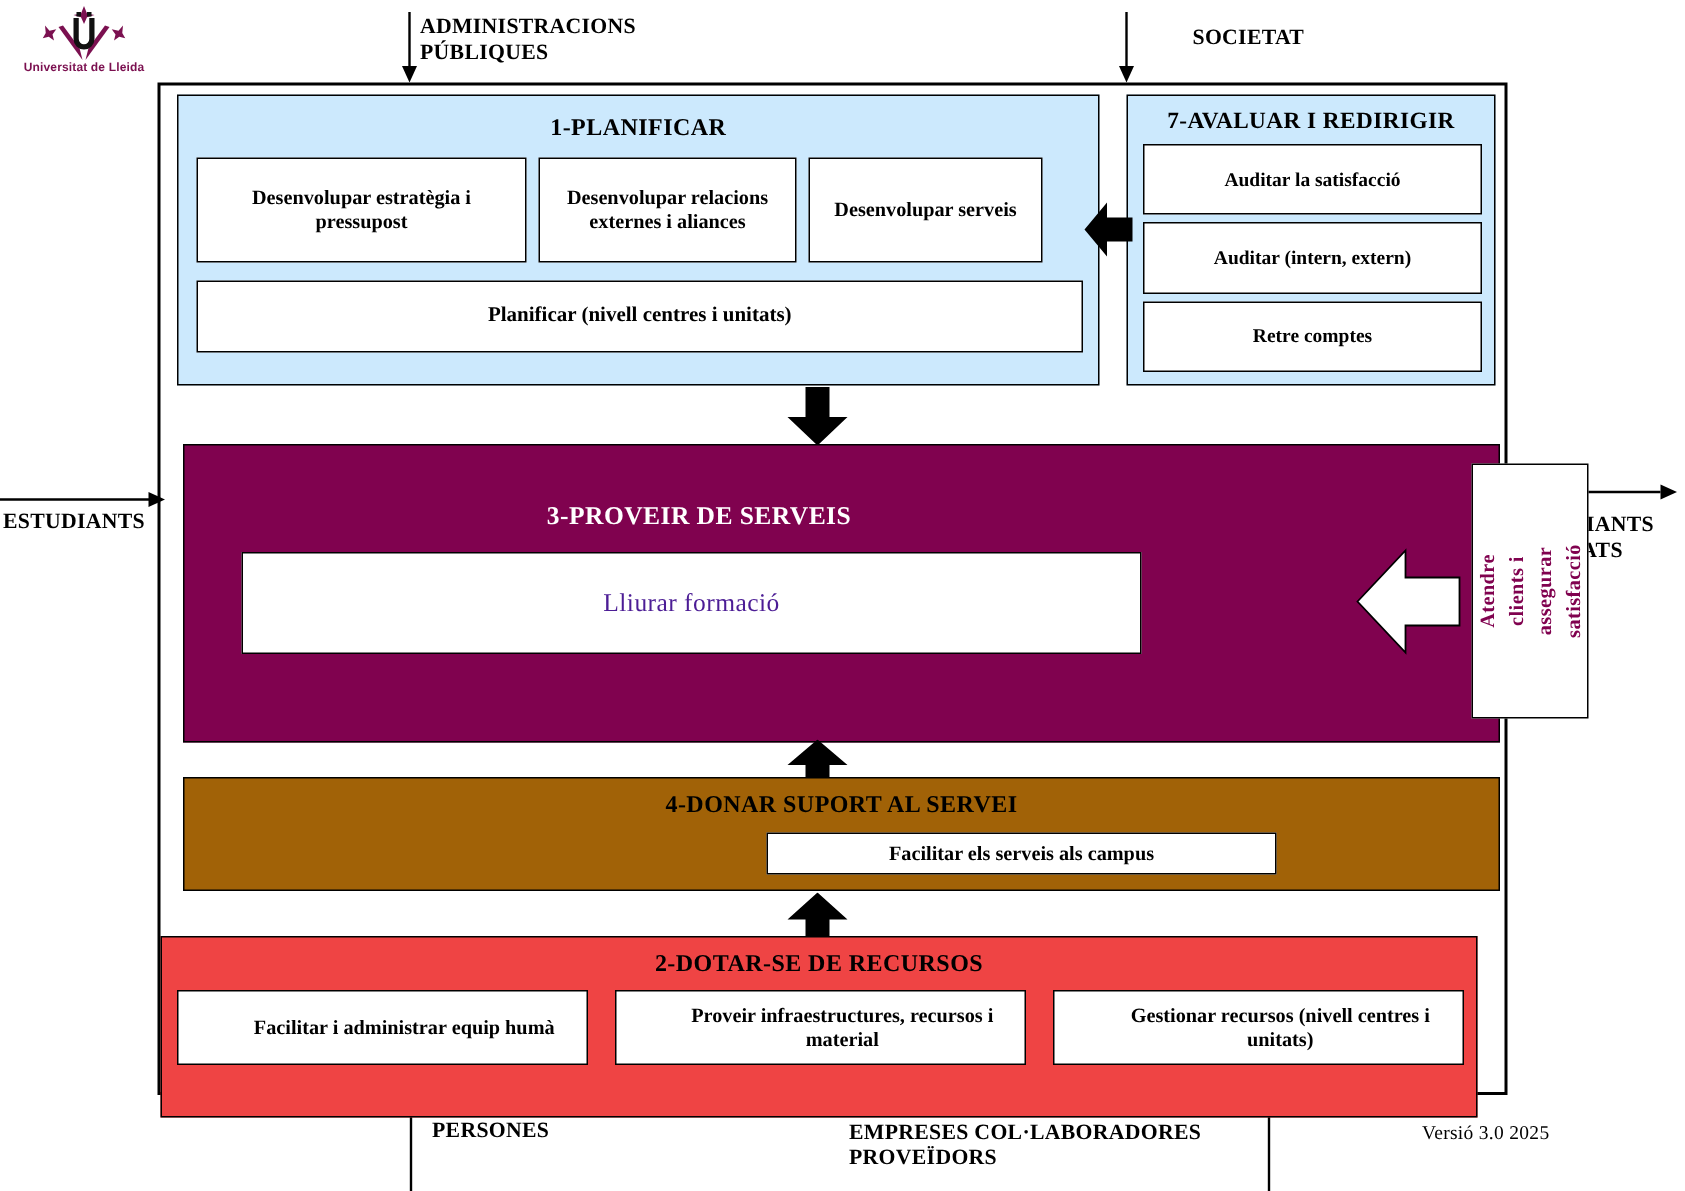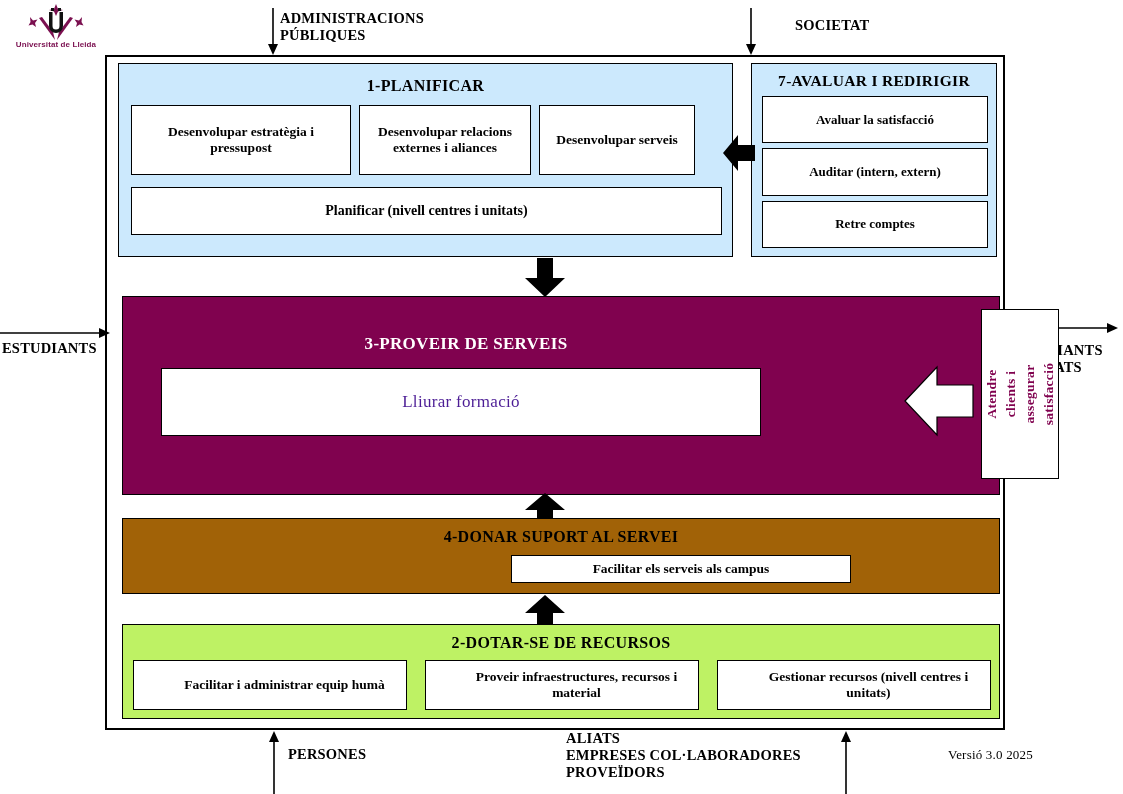--- a/index.html
+++ b/index.html
@@ -190,22 +190,22 @@
     width: 340px; height: 28px;
     background: #ffffff;
     border: 1.3px solid #000000;
     box-sizing: border-box;
     display: flex; align-items: center; justify-content: center;
     font-weight: bold; font-size: 13.5px;
   }
 
   
   #band-dot {
-    left: 122px; top: 624px; width: 878px; height: 95px;
-    background: #bef264;
+    left: 107px; top: 624px; width: 878px; height: 121px;
+    background: #ef4444;
   }
   #band-dot .band-title { margin-top: 9px; }
   #dot-row {
     position: absolute; left: 10px; top: 35px;
     width: 858px; height: 50px;
     display: flex; gap: 18px;
   }
   #dot-row .subbox { flex: 1; padding-left: 34px; }
 
   
@@ -278,21 +278,21 @@
     <div class="subbox">Desenvolupar serveis</div>
   </div>
   <div id="plan-row2">
     <div class="subbox">Planificar (nivell centres i unitats)</div>
   </div>
 </div>
 
 <div class="band" id="band-aval">
   <div class="band-title">7-AVALUAR I REDIRIGIR</div>
   <div id="aval-list">
-    <div class="subbox">Avaluar la satisfacció</div>
+    <div class="subbox">Auditar la satisfacció</div>
     <div class="subbox">Auditar (intern, extern)</div>
     <div class="subbox">Retre comptes</div>
   </div>
 </div>
 
 <svg class="blk-arrow" style="left:722px; top:128px;" width="34" height="50">
   <path d="M1 25 L16 7 L16 17 L33 17 L33 33 L16 33 L16 43 Z" fill="#000000"></path>
 </svg>
 
 <svg class="blk-arrow" style="left:523px; top:258px;" width="44" height="40">

